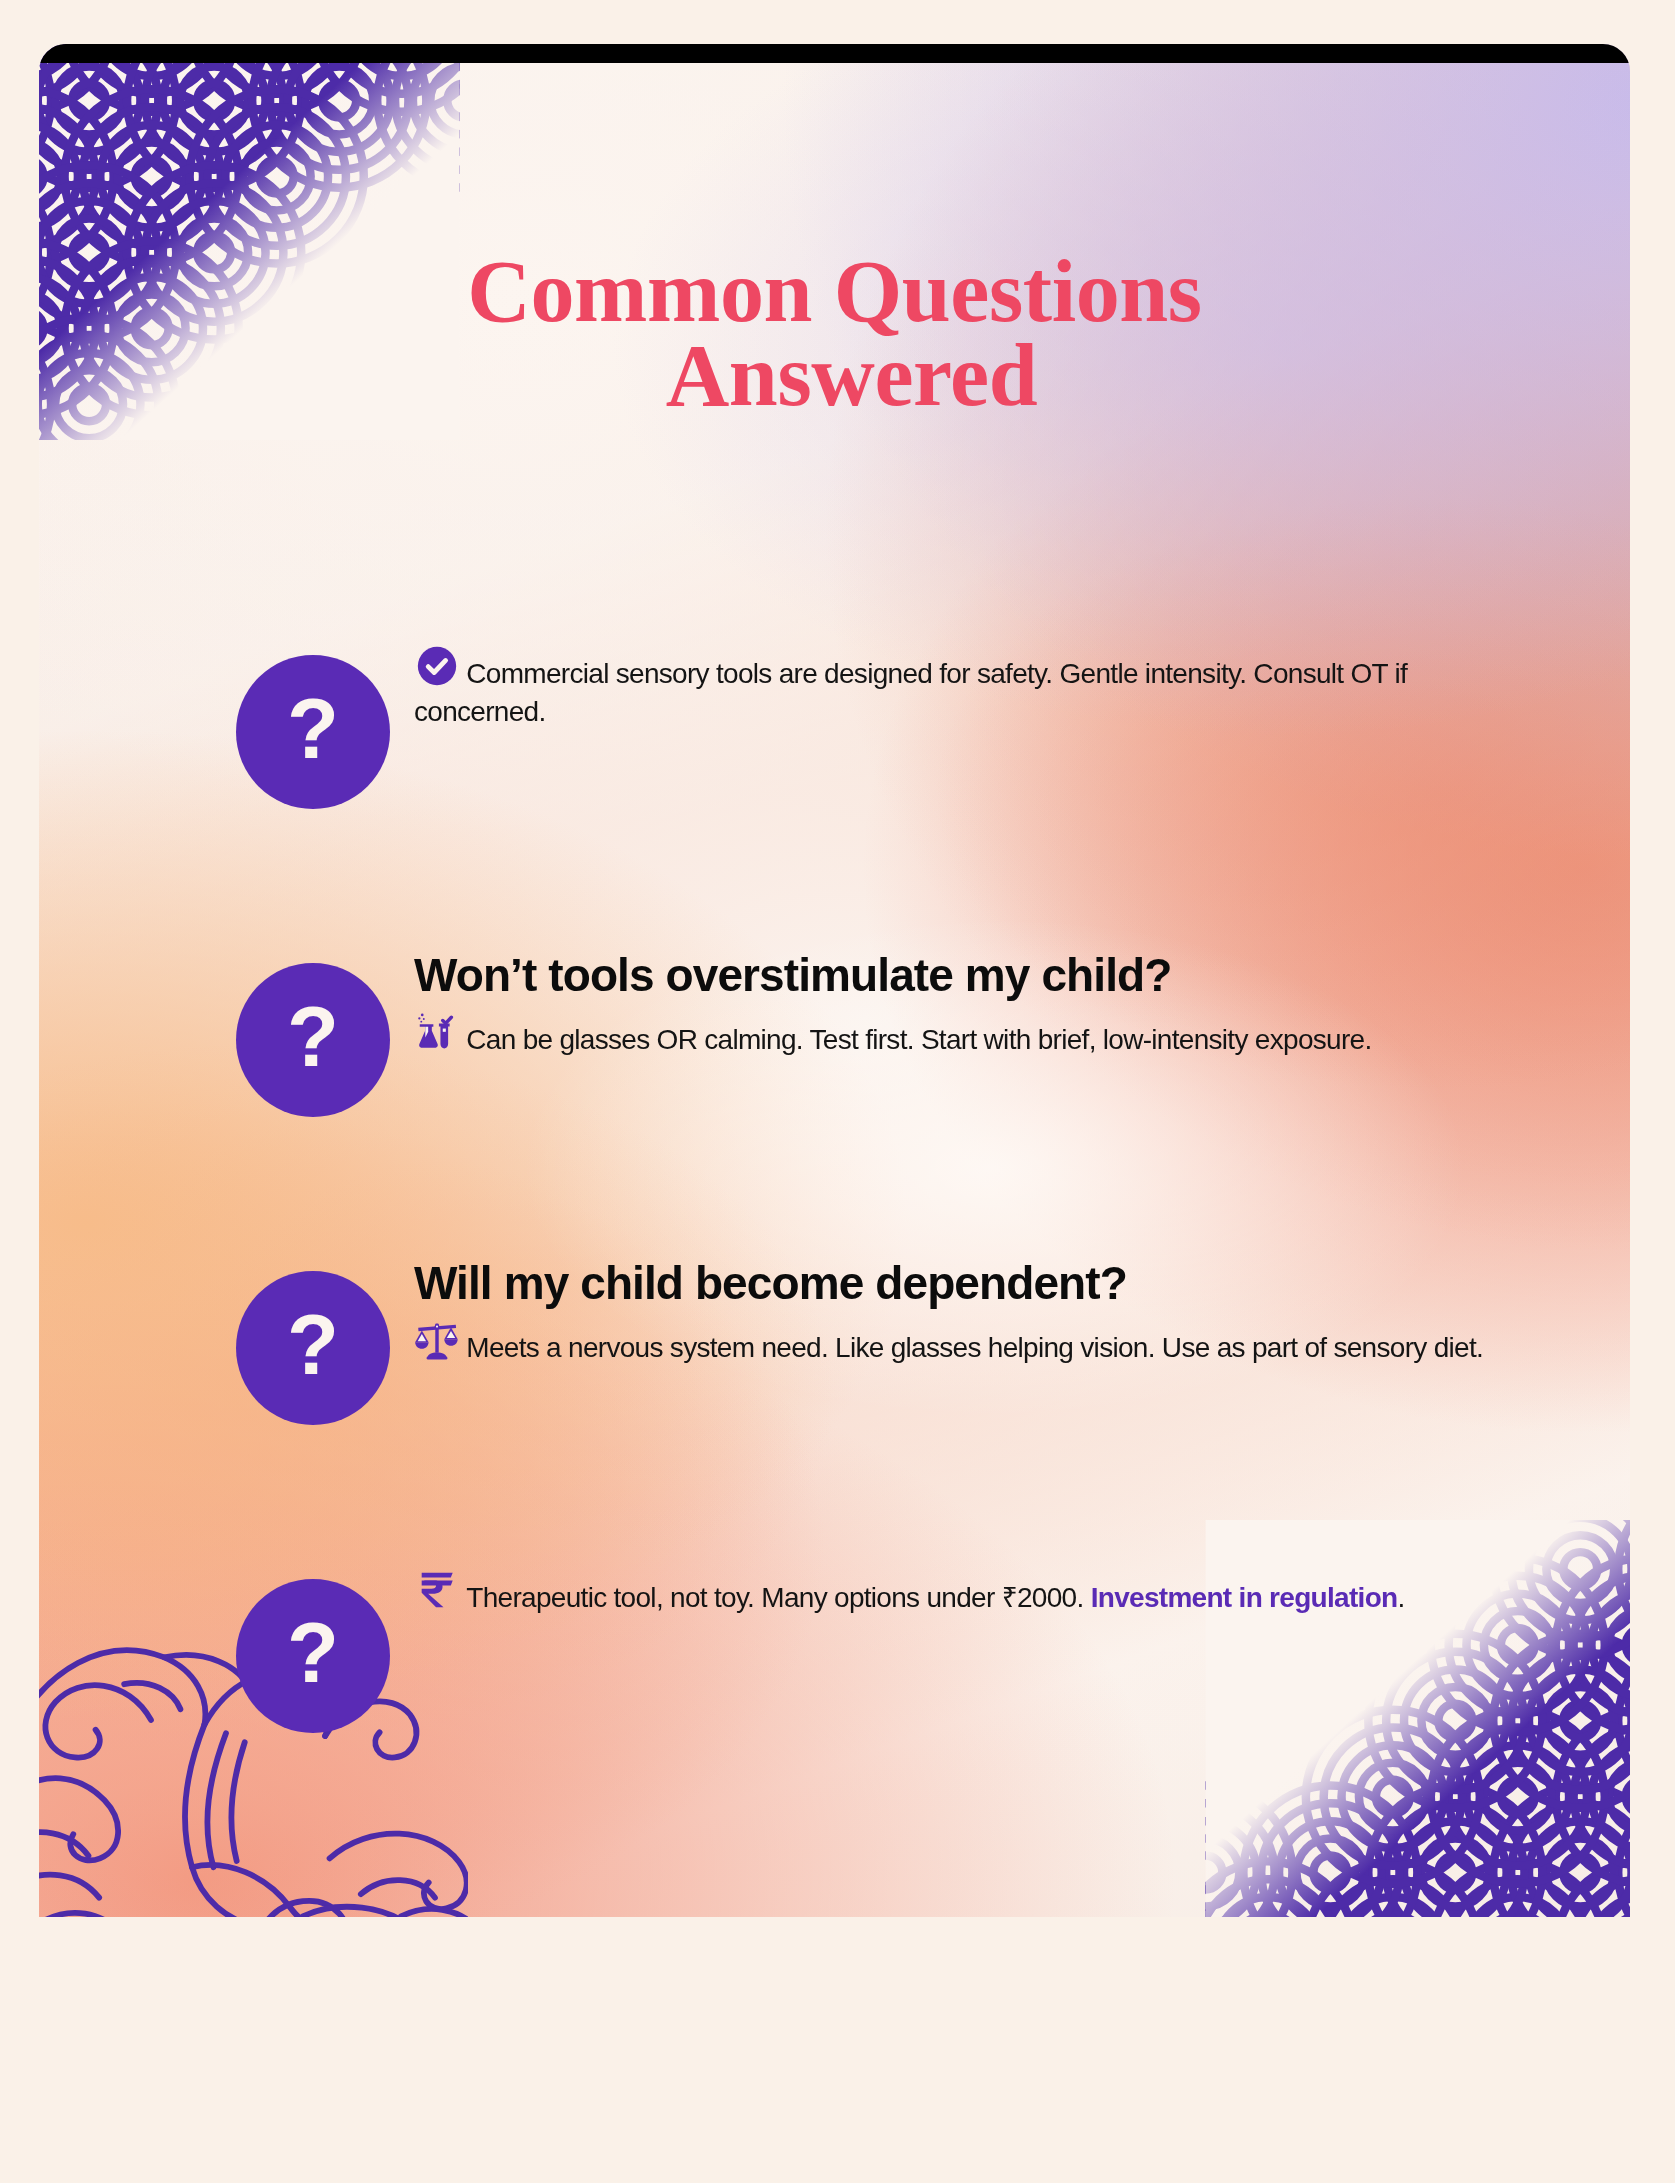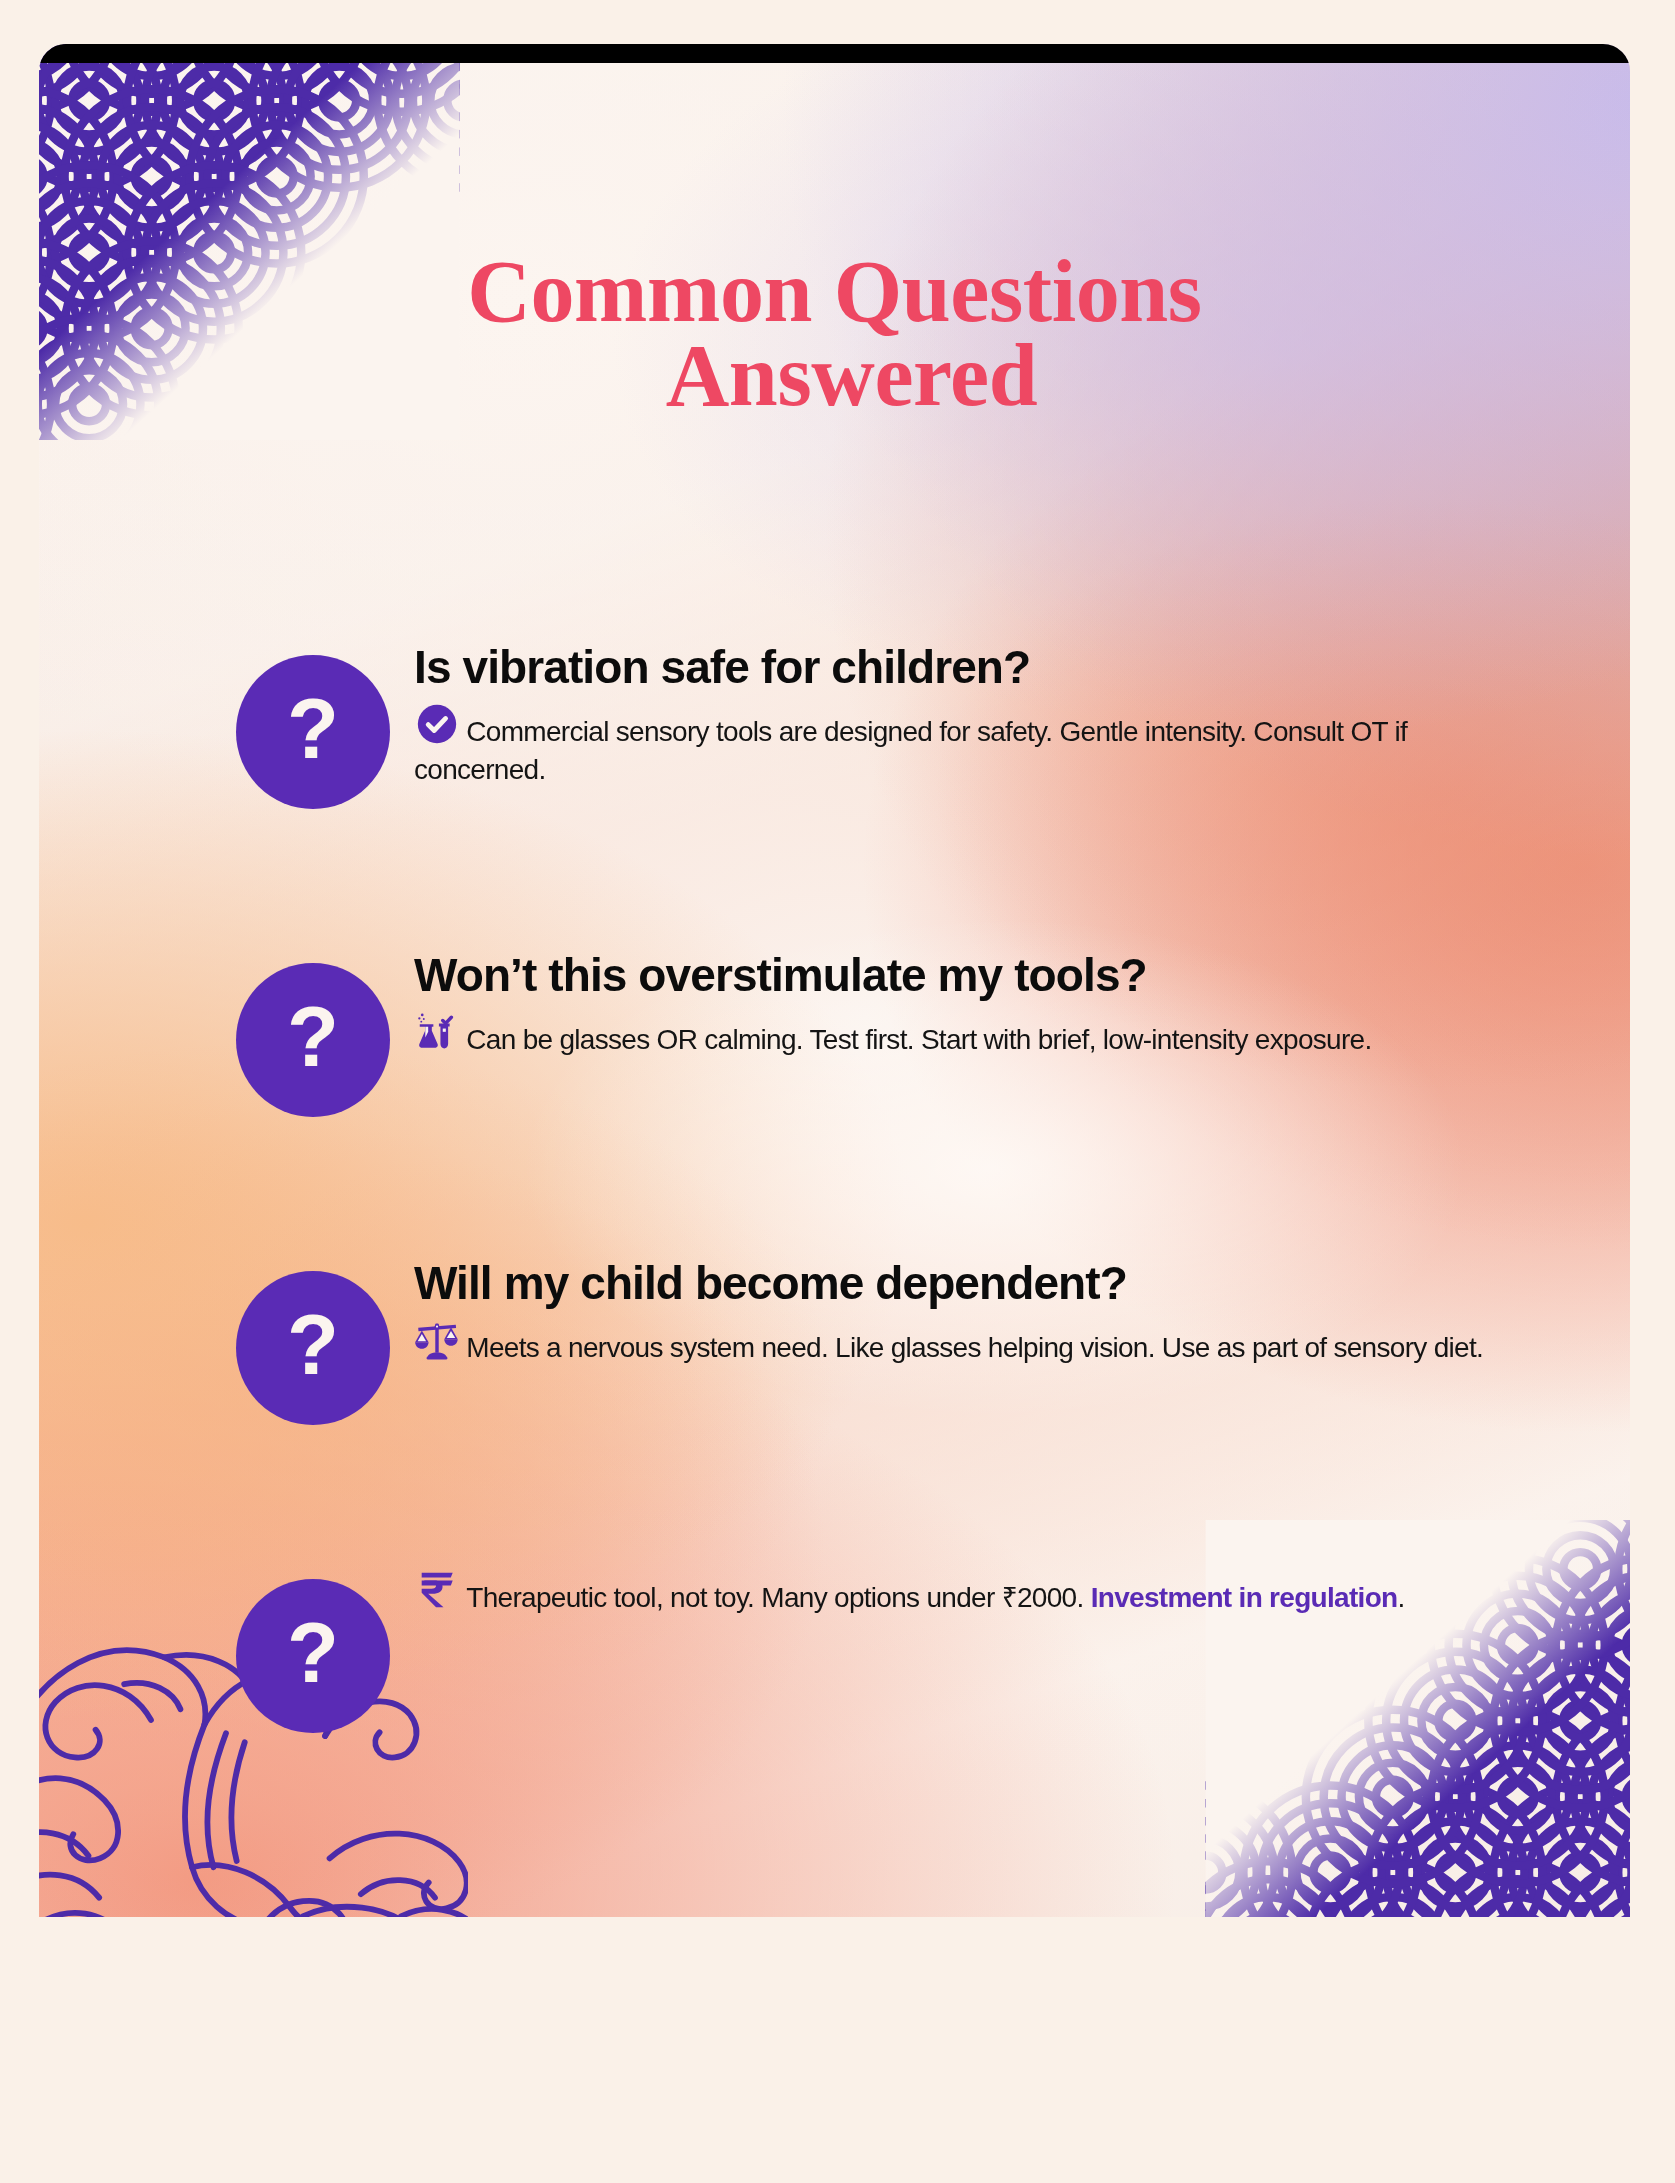--- a/index.html
+++ b/index.html
@@ -244,32 +244,31 @@
     <span>Common Questions</span>
     <span class="l2">Answered</span>
   </h1>
 
   <div class="faq-list">
 
     <div class="faq">
       <div class="qbadge">
         <span>?</span>
       </div>
-      <p class="q-text">Is vibration safe for children?</p>
       <p class="a-text"><span class="a-ico"><svg viewBox="0 0 24 24">
               <circle cx="12" cy="12" r="10" fill="#5A2BB5"></circle>
               <path d="M7.4 12.3l3.1 3.1 6-6.3" stroke="#FBF4EF" stroke-width="2.5" fill="none" stroke-linecap="round" stroke-linejoin="round"></path>
             </svg></span><span>Commercial sensory tools are designed for safety. Gentle intensity. Consult OT if concerned.</span></p>
     </div>
 
     <div class="faq">
       <div class="qbadge">
         <span>?</span>
       </div>
-      <p class="q-text">Won’t this overstimulate my tools?</p>
+      <p class="q-text">Won’t tools overstimulate my child?</p>
       <p class="a-text"><span class="a-ico"><svg viewBox="0 0 24 24">
               <g fill="#5A2BB5">
                 <circle cx="4.3" cy="3.1" r="0.7"></circle>
                 <circle cx="2.8" cy="4.9" r="0.6"></circle>
                 <circle cx="5.1" cy="5.2" r="0.5"></circle>
                 <circle cx="3.8" cy="6.6" r="0.5"></circle>
                 <path d="M3.0 8.0h7.1v1.3H9.3v2.0l3.0 6.9c0.4 1.0-0.3 2.0-1.4 2.0H4.2c-1.1 0-1.8-1.0-1.4-2.0l3.0-6.9v-2.0H3.0z"></path>
                 <path d="M5.9 9.3h1.5v2.6l-1.5 3.0z" fill="#FBF4EF"></path>
                 <path d="M13.0 7.6h5.6v1.5h-0.8v9.2c0 1.3-1.0 2.3-2.0 2.3s-2.0-1.0-2.0-2.3V9.1H13z"></path>
                 <rect x="15.0" y="10.2" width="1.6" height="1.7" fill="#FBF4EF"></rect>

